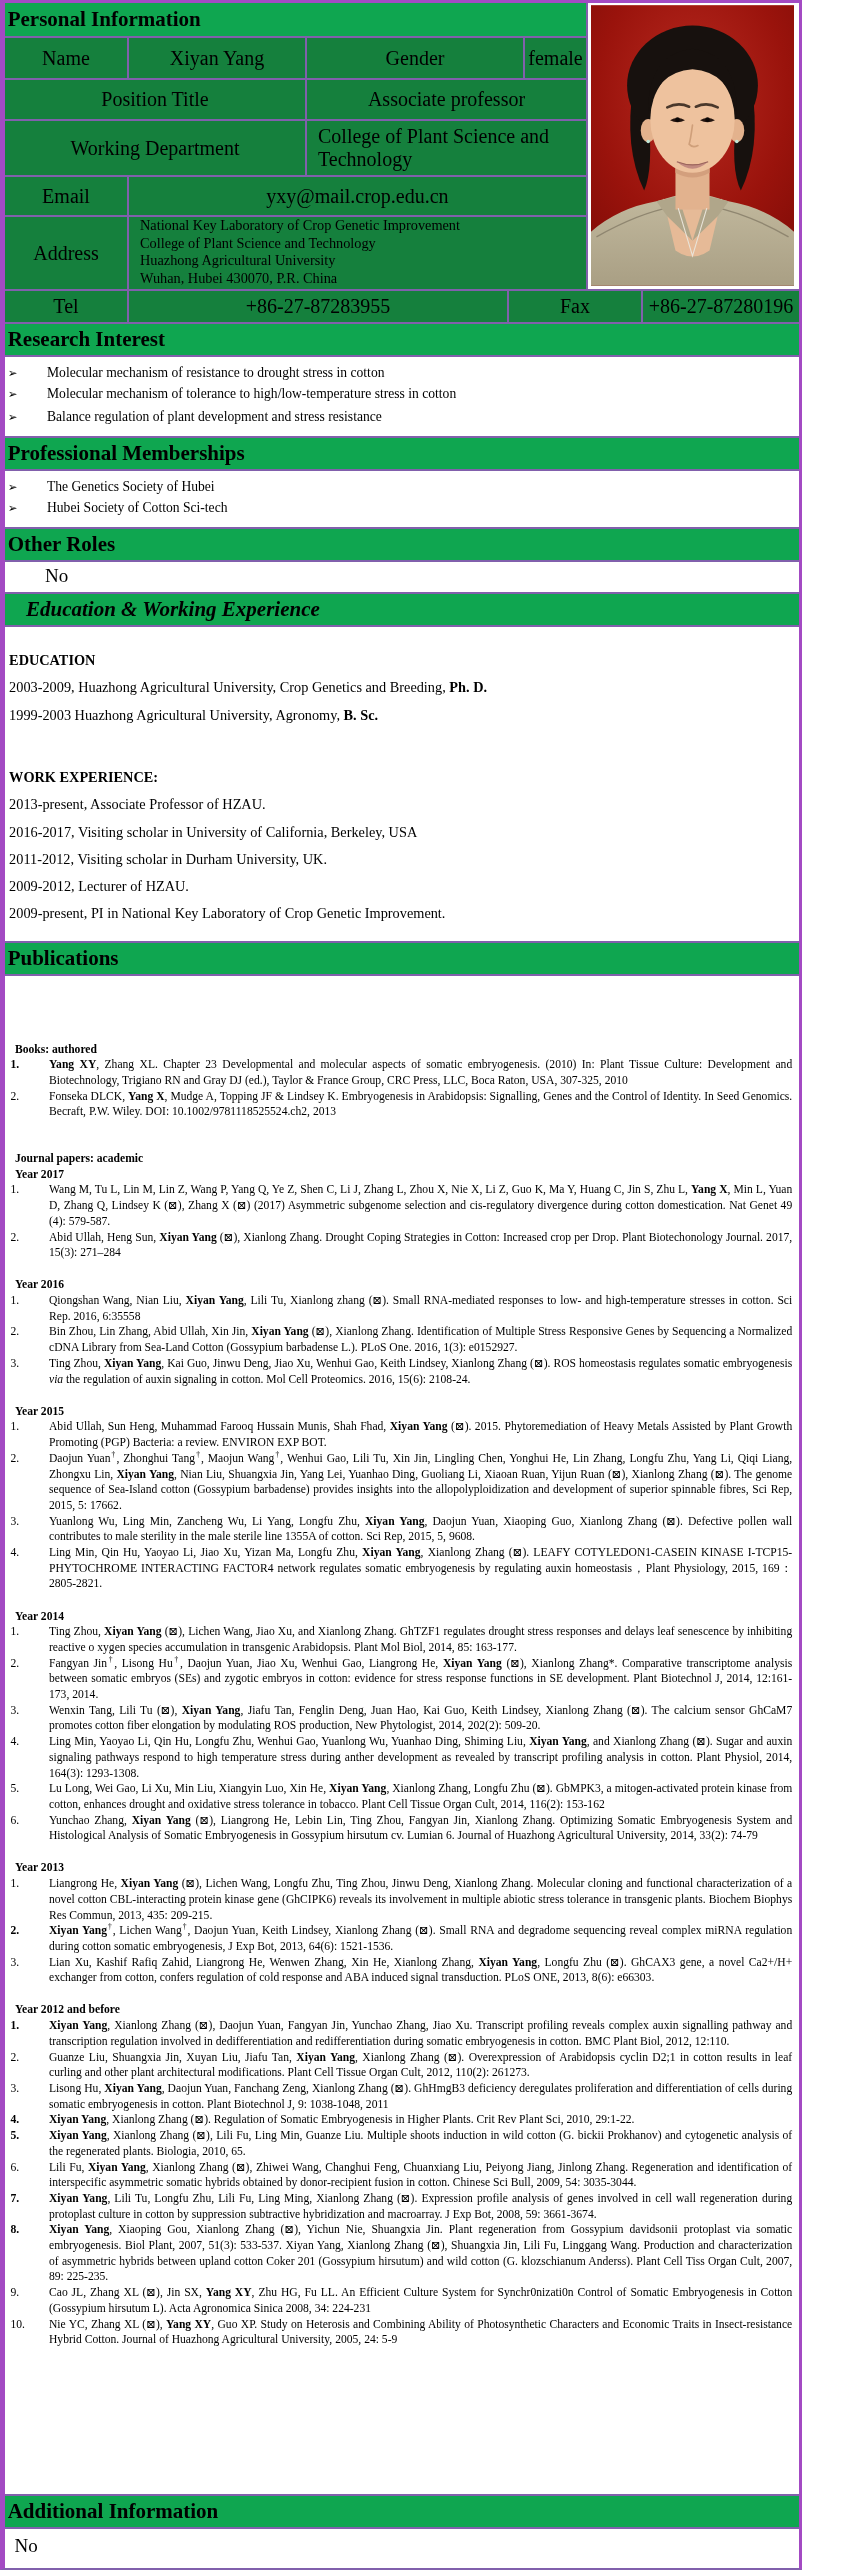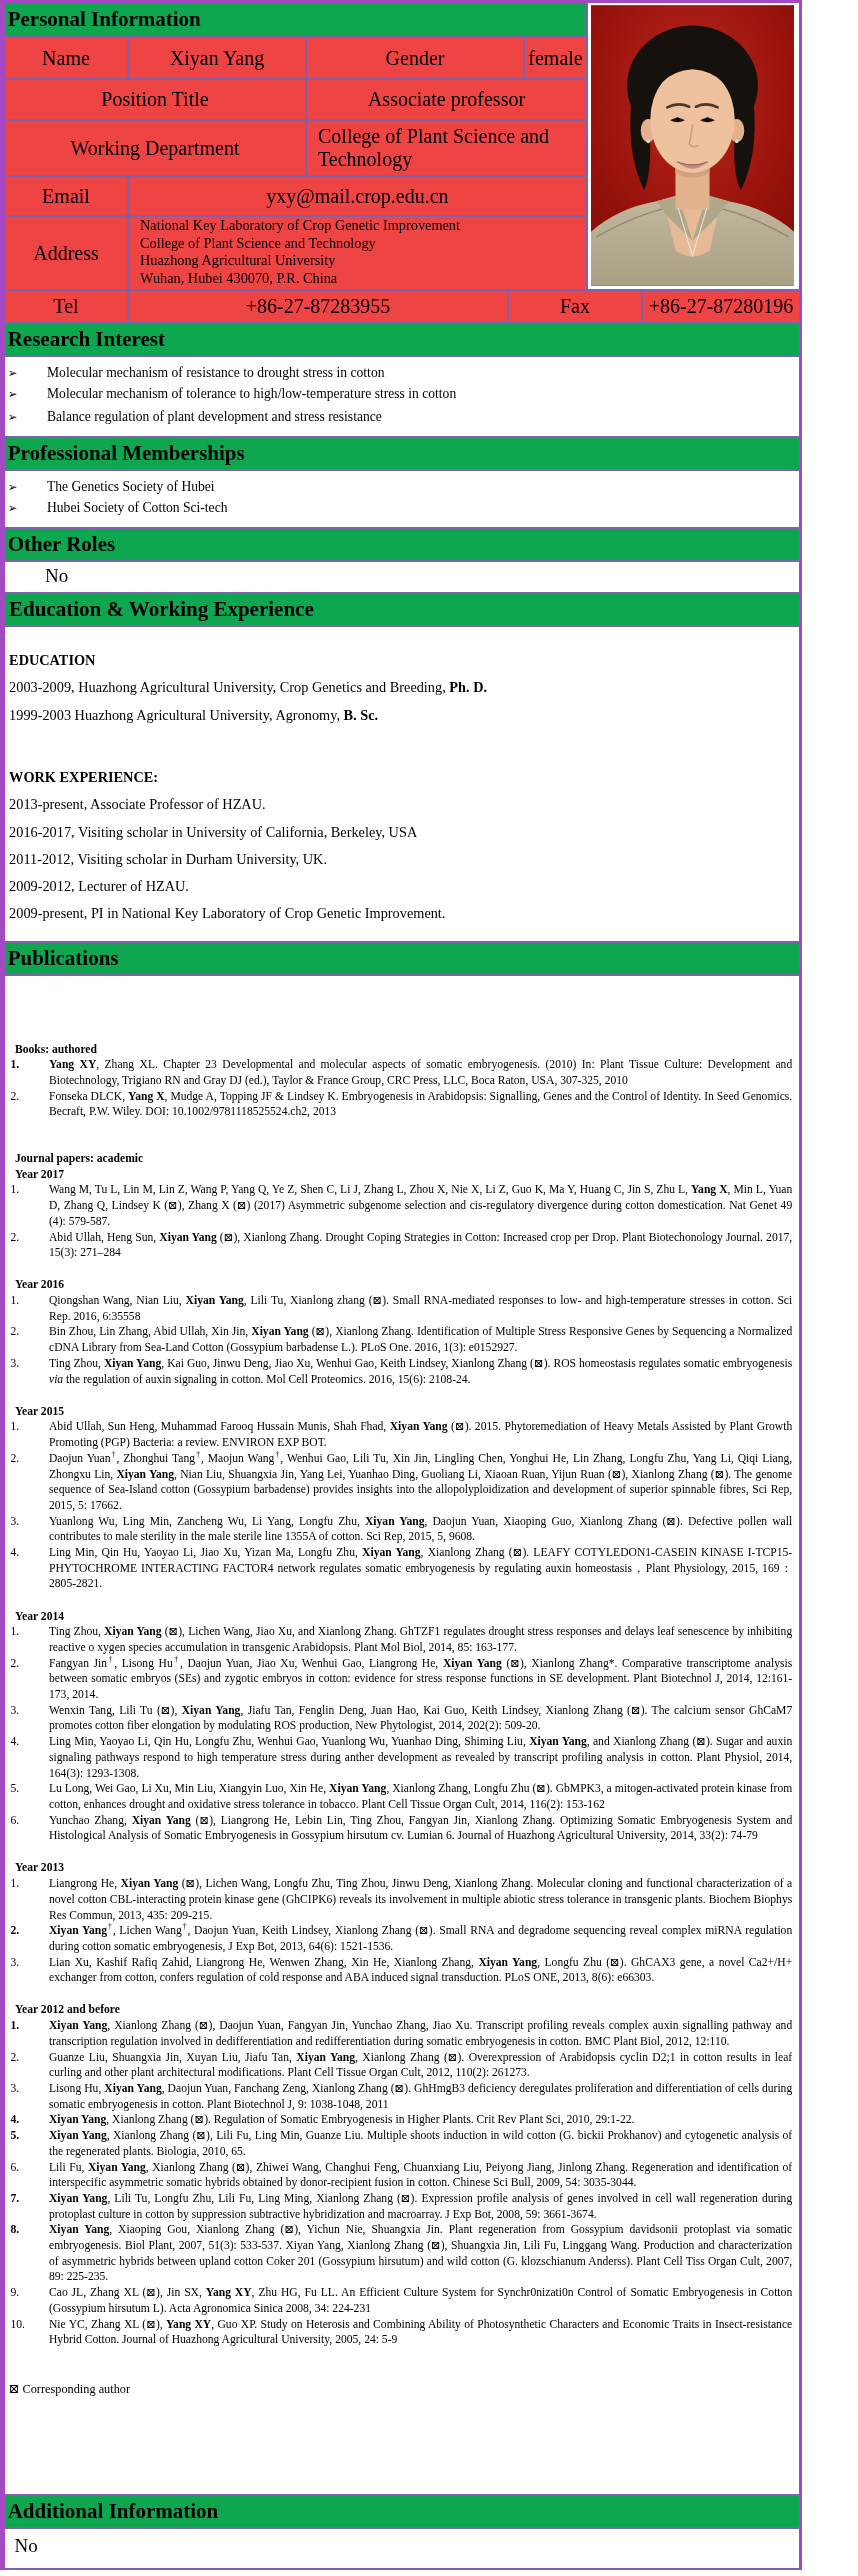--- a/index.html
+++ b/index.html
@@ -9,28 +9,28 @@
   }
   html,body{margin:0;padding:0;background:#fff;}
   body{width:859px;font-family:"Liberation Serif","DejaVu Serif","DejaVu Sans",serif;color:#000;}
   .page{width:802px;box-sizing:border-box;background:#fff;
     border-left:5.5px solid var(--outer);border-right:3.4px solid var(--outer);
     border-top:3.4px solid var(--outer);border-bottom:2.7px solid var(--line);}
   
   .sec-header{background:var(--green);font-weight:bold;font-size:21px;height:31px;line-height:31px;
     padding-left:2.7px;border-top:2px solid var(--line);border-bottom:2px solid var(--line);}
   .sec-header.first{border-top:none;height:33px;line-height:33px;}
-  .sec-header.indent{padding-left:4px;}
+  .sec-header.indent{padding-left:21px;font-style:italic;}
   
   .pi-grid{display:grid;grid-template-columns:1fr 213px;}
   .pi-left{min-width:0;}
   .photo-cell{border-left:2px solid var(--line);background:#fff;padding:2px 0 0 2.7px;}
   .pi-table{display:grid;grid-template-columns:124px 178px 218px 1fr;grid-template-rows:42px 41px 56px 40px 72px;}
   .cell{display:flex;align-items:center;justify-content:center;font-size:20px;text-align:center;
-    border-right:2px solid var(--line);border-bottom:2px solid var(--line);box-sizing:border-box;background:#ef4444;}
+    border-right:2px solid var(--line);border-bottom:2px solid var(--line);box-sizing:border-box;background:#15803d;}
   .cell.nr{border-right:none;}
   .cell.nb{border-bottom:none;}
   .cell.sp2{grid-column:span 2;}
   .cell.sp3{grid-column:span 3;}
   .cell.left{justify-content:flex-start;text-align:left;padding-left:11px;}
   .addr{flex-direction:column;align-items:flex-start;justify-content:center;font-size:14.3px;line-height:17.7px;}
   .tel-row{display:grid;grid-template-columns:124px 380px 134px 1fr;border-top:2px solid var(--line);height:31px;}
   .tel-row .cell{border-bottom:none;height:31px;}
   
   .bullets{padding:7.5px 6.8px 6.1px 0;}
@@ -251,21 +251,20 @@
             <div class="pub-item"><span class="pub-num">3.</span><span>Lisong Hu, <b>Xiyan Yang</b>, Daojun Yuan, Fanchang Zeng, Xianlong Zhang (⊠). GhHmgB3 deficiency deregulates proliferation and differentiation of cells during somatic embryogenesis in cotton. Plant Biotechnol J, 9: 1038-1048, 2011</span></div>
             <div class="pub-item"><span class="pub-num bn">4.</span><span><b>Xiyan Yang</b>, Xianlong Zhang (⊠). Regulation of Somatic Embryogenesis in Higher Plants. Crit Rev Plant Sci, 2010, 29:1-22.</span></div>
             <div class="pub-item"><span class="pub-num bn">5.</span><span><b>Xiyan Yang</b>, Xianlong Zhang (⊠), Lili Fu, Ling Min, Guanze Liu. Multiple shoots induction in wild cotton (G. bickii Prokhanov) and cytogenetic analysis of the regenerated plants. Biologia, 2010, 65.</span></div>
             <div class="pub-item"><span class="pub-num">6.</span><span>Lili Fu, <b>Xiyan Yang</b>, Xianlong Zhang (⊠), Zhiwei Wang, Changhui Feng, Chuanxiang Liu, Peiyong Jiang, Jinlong Zhang. Regeneration and identification of interspecific asymmetric somatic hybrids obtained by donor-recipient fusion in cotton. Chinese Sci Bull, 2009, 54: 3035-3044.</span></div>
             <div class="pub-item"><span class="pub-num bn">7.</span><span><b>Xiyan Yang</b>, Lili Tu, Longfu Zhu, Lili Fu, Ling Ming, Xianlong Zhang (⊠). Expression profile analysis of genes involved in cell wall regeneration during protoplast culture in cotton by suppression subtractive hybridization and macroarray. J Exp Bot, 2008, 59: 3661-3674.</span></div>
             <div class="pub-item"><span class="pub-num bn">8.</span><span><b>Xiyan Yang</b>, Xiaoping Gou, Xianlong Zhang (⊠), Yichun Nie, Shuangxia Jin. Plant regeneration from Gossypium davidsonii protoplast via somatic embryogenesis. Biol Plant, 2007, 51(3): 533-537. Xiyan Yang, Xianlong Zhang (⊠), Shuangxia Jin, Lili Fu, Linggang Wang. Production and characterization of asymmetric hybrids between upland cotton Coker 201 (Gossypium hirsutum) and wild cotton (G. klozschianum Anderss). Plant Cell Tiss Organ Cult, 2007, 89: 225-235.</span></div>
             <div class="pub-item"><span class="pub-num">9.</span><span>Cao JL, Zhang XL (⊠), Jin SX, <b>Yang XY</b>, Zhu HG, Fu LL. An Efficient Culture System for Synchr0nizati0n Control of Somatic Embryogenesis in Cotton (Gossypium hirsutum L). Acta Agronomica Sinica 2008, 34: 224-231</span></div>
             <div class="pub-item"><span class="pub-num">10.</span><span>Nie YC, Zhang XL (⊠), <b>Yang XY</b>, Guo XP. Study on Heterosis and Combining Ability of Photosynthetic Characters and Economic Traits in Insect-resistance Hybrid Cotton. Journal of Huazhong Agricultural University, 2005, 24: 5-9</span></div>
           </div>
         </div>
-      <div class="pub-foot">⊠ Corresponding author</div>
     </div>
   </section>
 
   <section>
     <div class="sec-header">Additional Information</div>
     <div class="plain-row small-indent">No</div>
   </section>
 
 </div>
 

